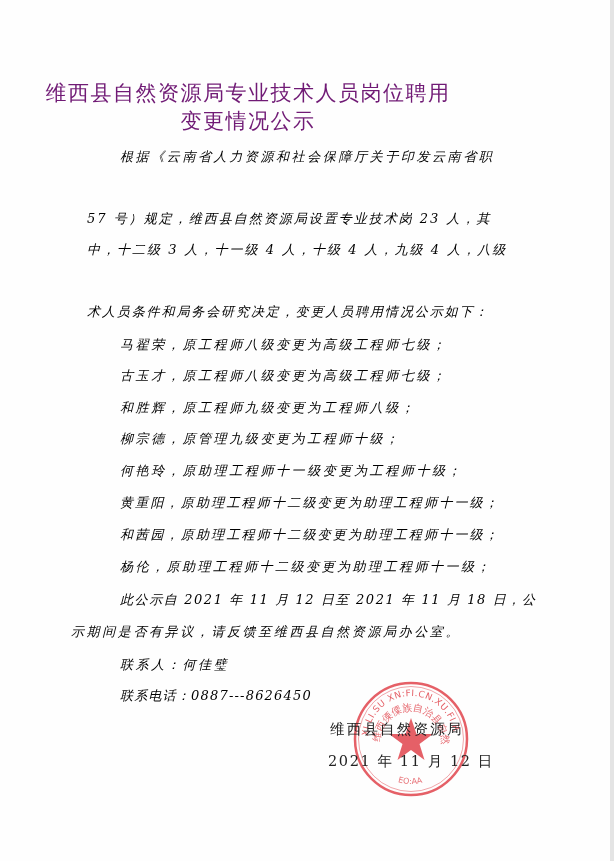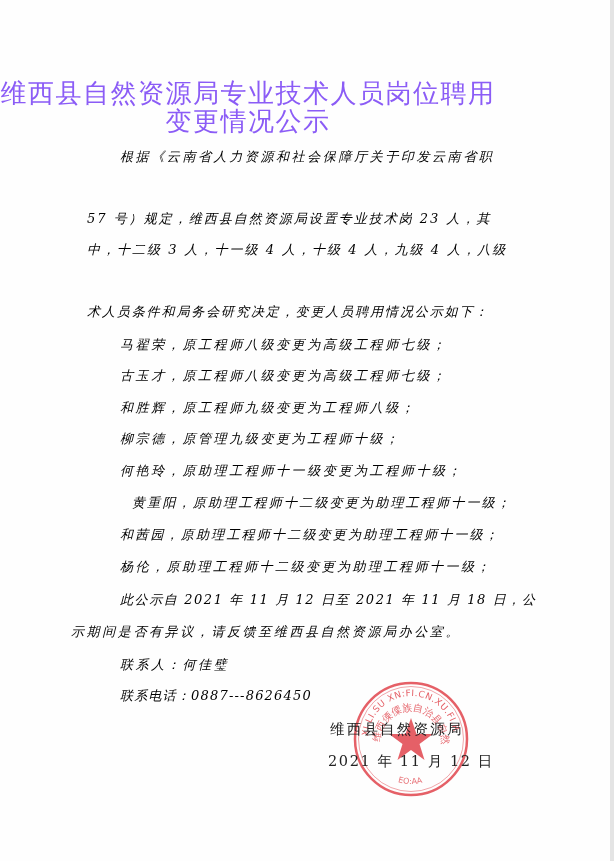--- a/index.html
+++ b/index.html
@@ -13,21 +13,21 @@
     position: absolute; left: 0; top: 0; width: 610px; height: 861px;
     background: #fefefe;
   }
   .scrollbar {
     position: absolute; right: 0; top: 0; width: 4px; height: 861px;
     background: #e4e4e4;
   }
   .title {
     position: absolute; left: 0; width: 496px; text-align: center;
     font-family: "DejaVu Sans", "Liberation Sans", sans-serif;
-    font-size: 26px; letter-spacing: 1.5px; color: #8b5cf6;
+    font-size: 21px; letter-spacing: 1.5px; color: #701a75;
     line-height: 30px;
   }
   .title.l1 { top: 78px; }
   .title.l2 { top: 106px; left: 0; }
   .line {
     position: absolute; font-size: 13px; line-height: 20px;
     white-space: nowrap; letter-spacing: 2.6px; color: #000000; font-style: italic;
   }
   .stamp {
     position: absolute; left: 352px; top: 680px; width: 118px; height: 118px;
@@ -48,21 +48,21 @@
   <div class="line" style="left:120px; top:147px;">根据《云南省人力资源和社会保障厅关于印发云南省职</div>
   <div class="line" style="left:87px; top:209px; letter-spacing:2.0px;">57 号）规定，维西县自然资源局设置专业技术岗 23 人，其</div>
   <div class="line" style="left:87px; top:240px; letter-spacing:2.0px;">中，十二级 3 人，十一级 4 人，十级 4 人，九级 4 人，八级</div>
   <div class="line" style="left:87px; top:302px; letter-spacing:1.9px;text-align:right;">术人员条件和局务会研究决定，变更人员聘用情况公示如下：</div>
 
   <div class="line" style="left:120px; top:335px;">马翟荣，原工程师八级变更为高级工程师七级；</div>
   <div class="line" style="left:120px; top:366px;">古玉才，原工程师八级变更为高级工程师七级；</div>
   <div class="line" style="left:120px; top:398px;text-align:right;">和胜辉，原工程师九级变更为工程师八级；</div>
   <div class="line" style="left:120px; top:429px;">柳宗德，原管理九级变更为工程师十级；</div>
   <div class="line" style="left:120px; top:461px;">何艳玲，原助理工程师十一级变更为工程师十级；</div>
-  <div class="line" style="left:132px; top:493px; letter-spacing:2.2px;">黄重阳，原助理工程师十二级变更为助理工程师十一级；</div>
+  <div class="line" style="left:120px; top:493px; letter-spacing:2.2px;">黄重阳，原助理工程师十二级变更为助理工程师十一级；</div>
   <div class="line" style="left:120px; top:525px; letter-spacing:2.2px;">和茜园，原助理工程师十二级变更为助理工程师十一级；</div>
   <div class="line" style="left:120px; top:557px; letter-spacing:2.5px;">杨伦，原助理工程师十二级变更为助理工程师十一级；</div>
 
   <div class="line" style="left:120px; top:590px; letter-spacing:1.6px;">此公示自 2021 年 11 月 12 日至 2021 年 11 月 18 日，公</div>
   <div class="line" style="left:71px; top:622px; letter-spacing:2.6px;">示期间是否有异议，请反馈至维西县自然资源局办公室。</div>
 
   <div class="line" style="left:120px; top:655px;">联系人：何佳璧</div>
   <div class="line" style="left:120px; top:686px; letter-spacing:1.2px;">联系电话：0887---8626450</div>
 
   <svg class="stamp" viewBox="0 0 118 118">

